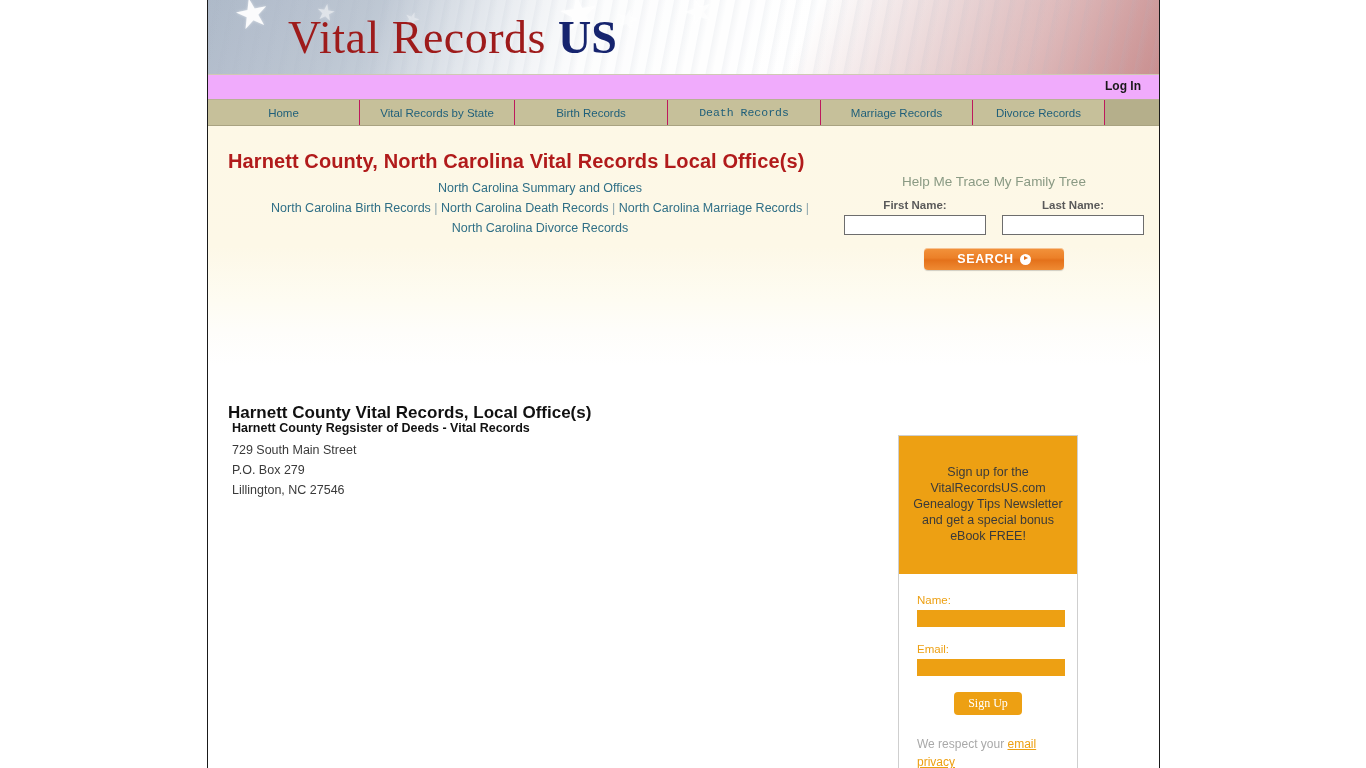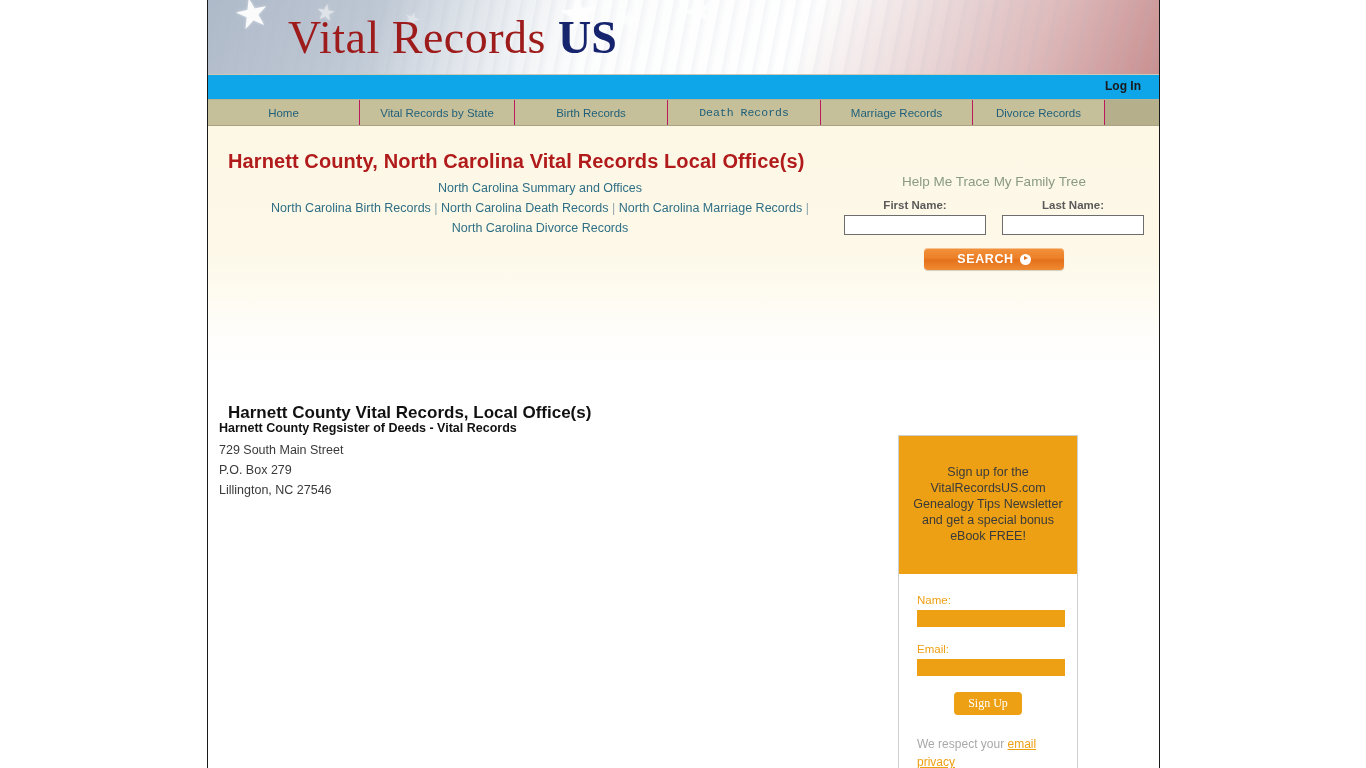--- a/index.html
+++ b/index.html
@@ -85,21 +85,21 @@
     line-height: 56px;
     white-space: nowrap;
     letter-spacing: .5px;
   }
   .logo .vr { color: #9e1b1b; }
   .logo .us { color: #16246e; font-weight: 700; letter-spacing: 0; }
 
   
   .loginbar {
     height: 26px;
-    background: #0ea5e9;
+    background: #f0abfc;
     border-top: 1px solid #cfc9b4;
     border-bottom: 1px solid #b8b194;
     position: relative;
   }
   .loginbar .login-link {
     position: absolute;
     right: 18px;
     top: 4px;
     font-size: 12px;
     font-weight: bold;
@@ -183,21 +183,21 @@
     position: absolute;
     left: 20px;
     top: 263px;
     font-size: 17px;
     font-weight: bold;
     color: #111111;
   }
 
   .office {
     position: absolute;
-    left: 11px;
+    left: 24px;
     top: 295px;
     width: 600px;
   }
   .office .office-name {
     font-size: 12.5px;
     font-weight: bold;
     color: #111111;
     margin-bottom: 5px;
   }
   .office .office-line {

